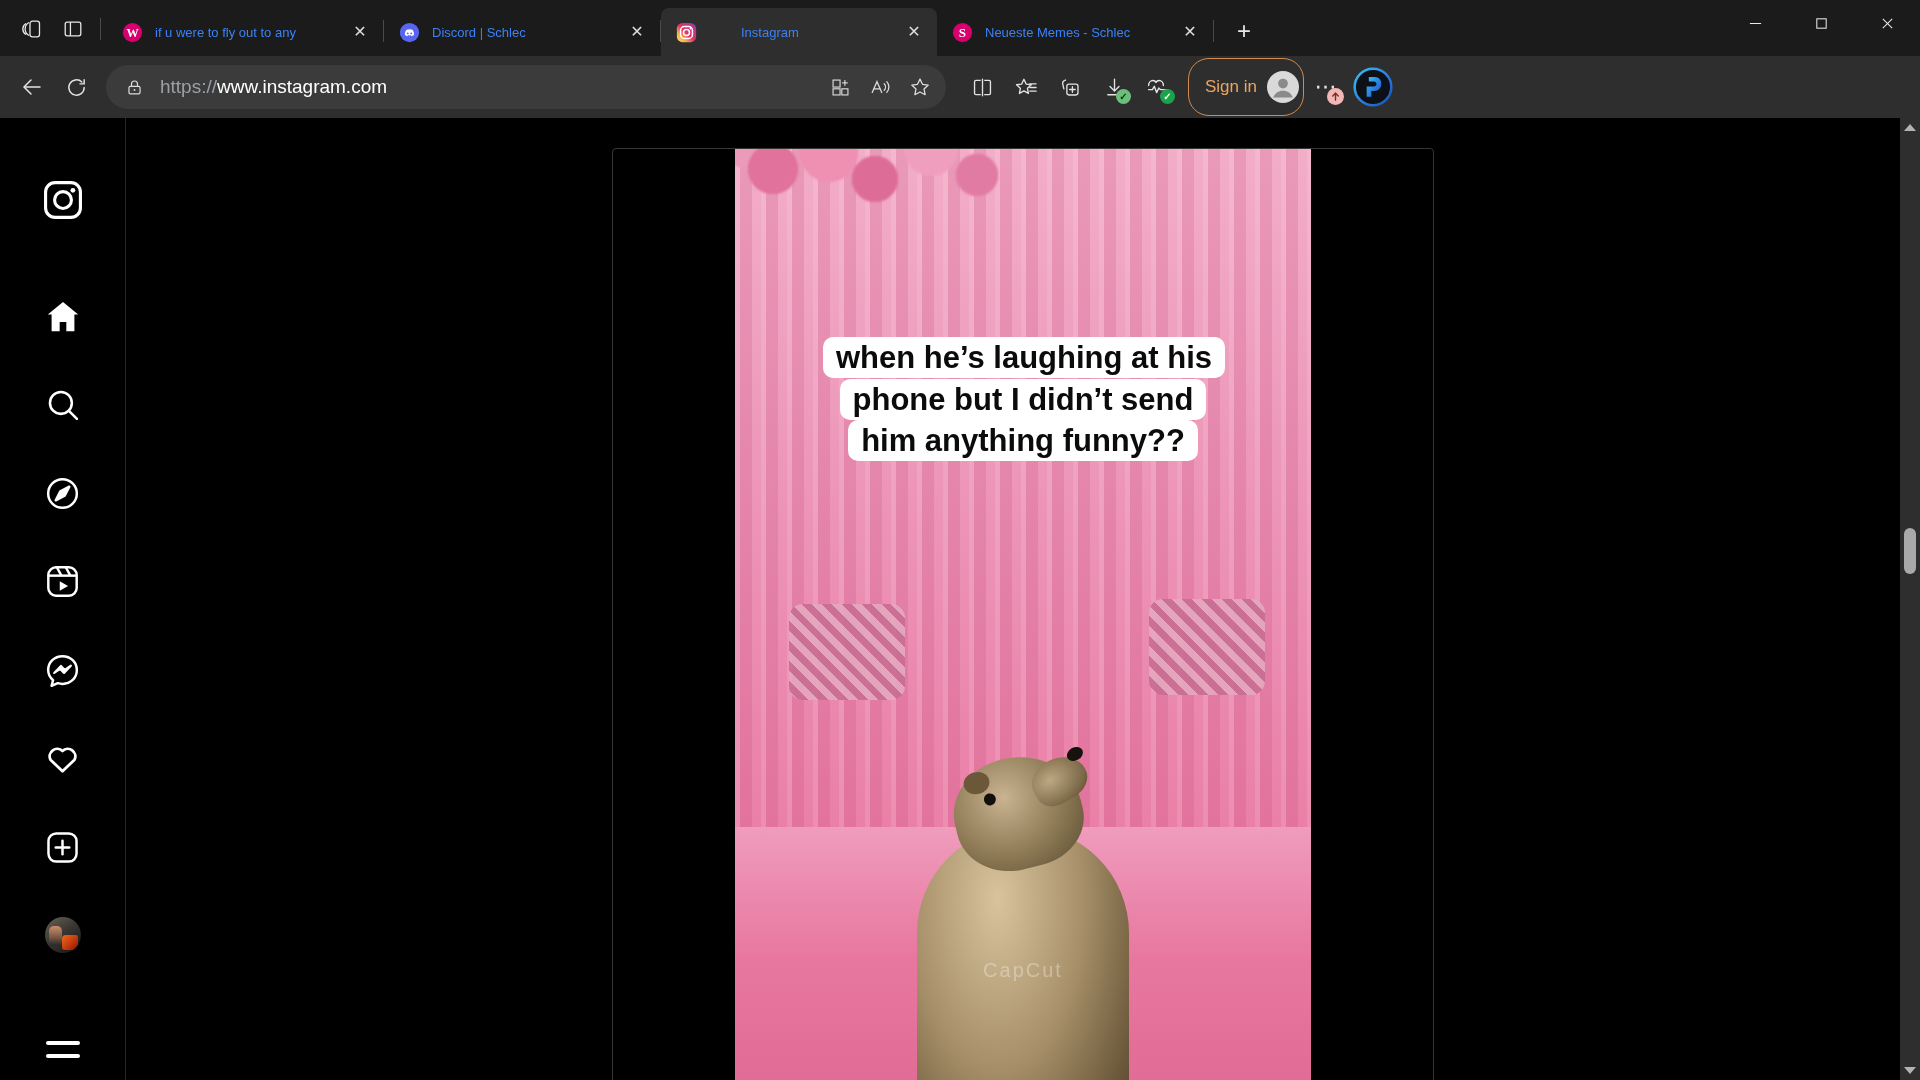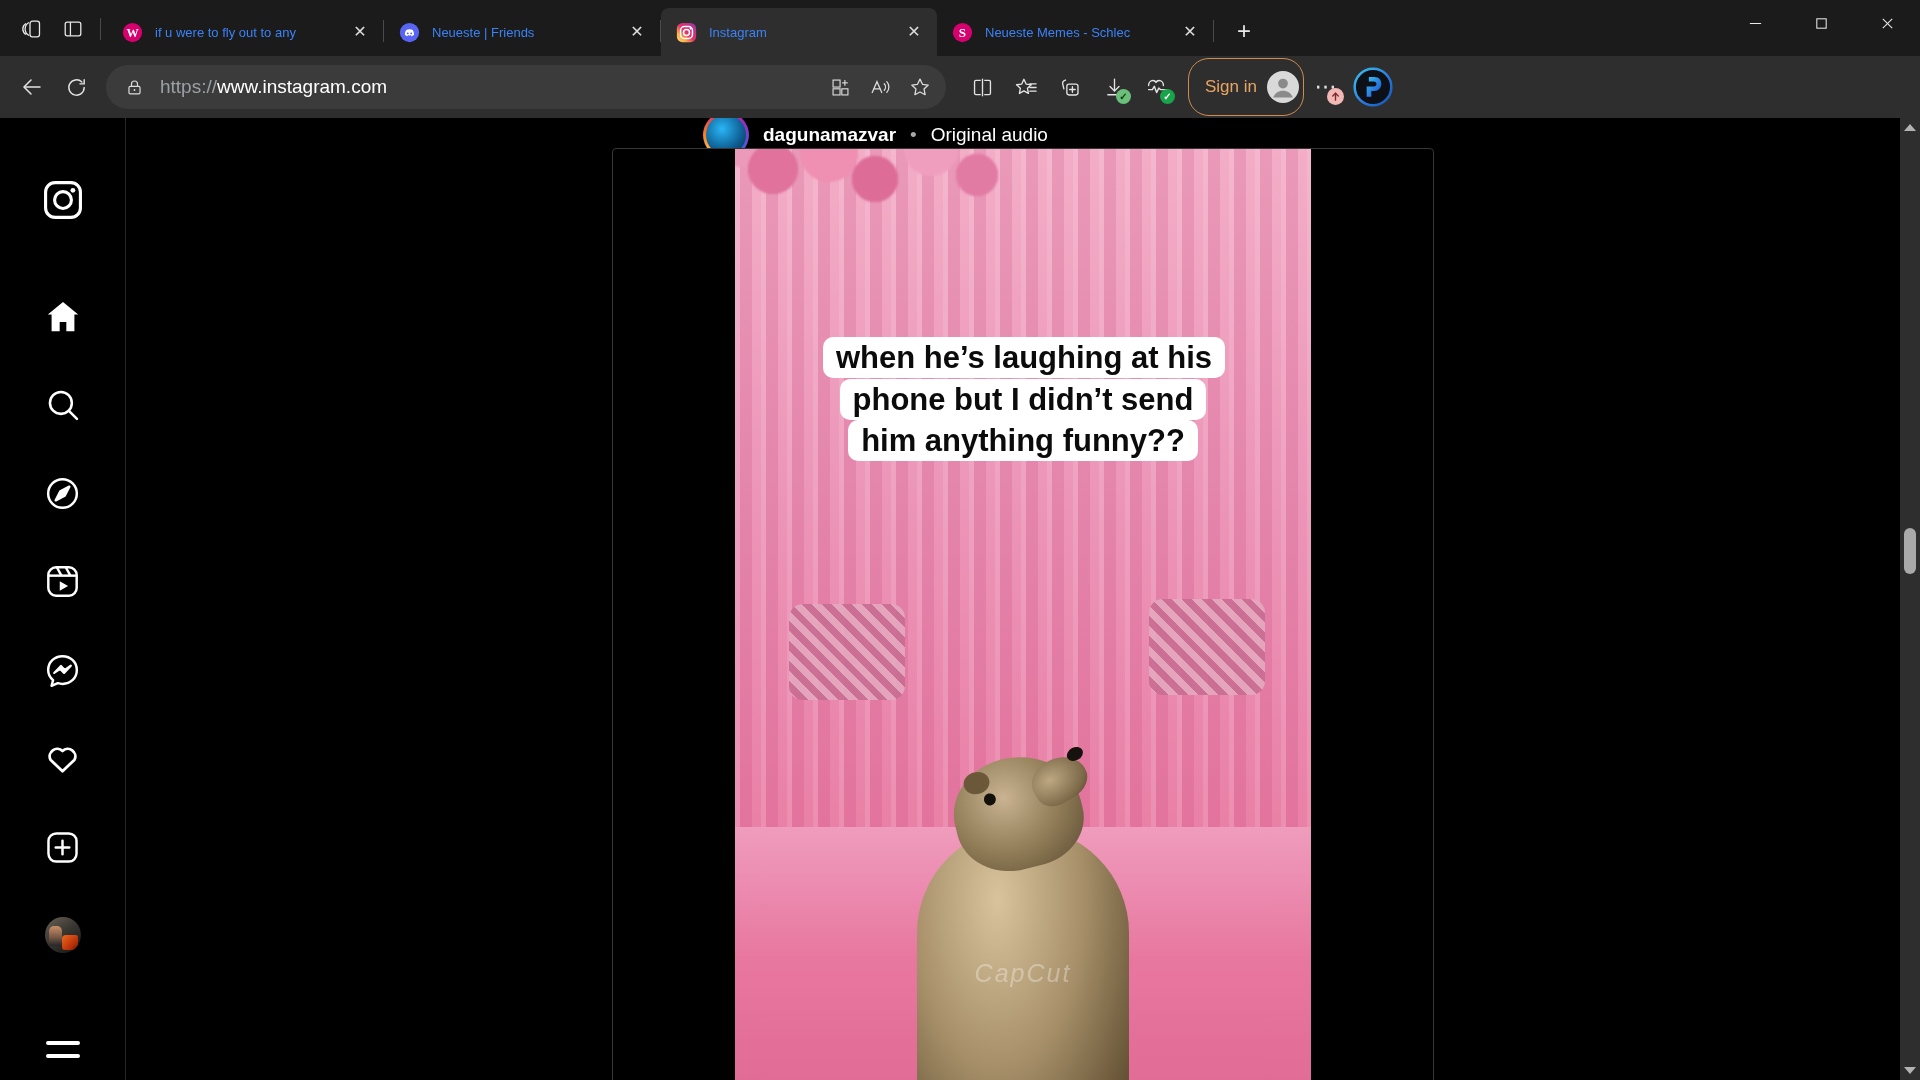--- a/index.html
+++ b/index.html
@@ -23,21 +23,21 @@
     border-radius: 6px; cursor: pointer; flex: none;
   }
   .tsdiv { width: 1px; height: 22px; background: #4a4a4a; margin: 0 6px 16px 6px; flex: none; }
 
   .tabs { display: flex; align-items: flex-end; height: 56px; flex: none; }
   .tab {
     height: 48px; width: 276px; display: flex; align-items: center;
     padding: 0 10px 0 14px; border-radius: 8px 8px 0 0;
     position: relative; cursor: pointer; flex: none;
   }
-  .tab.active { background: #2e2e2e; }
+  .tab.active { background: #2e2e2e; gap: 32px; }
   .tab .favicon { width: 22px; height: 22px; flex: none; margin-right: 12px;
     display: flex; align-items: center; justify-content: center; }
   .tab .title {
     flex: 1; color: #3b82f6; font-size: 13px; white-space: nowrap;
     overflow: hidden; -webkit-mask-image: linear-gradient(to right,#000 82%,transparent 100%);
     mask-image: linear-gradient(to right,#000 82%,transparent 100%);
   }
   .tab .tclose {
     width: 26px; height: 26px; flex: none; border-radius: 4px;
     display: flex; align-items: center; justify-content: center;
@@ -212,21 +212,21 @@
   .meme-text {
     position: absolute; left: 50%; transform: translateX(-50%); top: 188px;
     width: 400px; text-align: center;
   }
   .meme-text span {
     background: #fff; color: #0b0b0b; font-size: 31px; font-weight: 700;
     line-height: 1.34; padding: 3px 13px; border-radius: 10px;
     box-decoration-break: clone; text-align: center; -webkit-box-decoration-break: clone;
   }
   .wm { position: absolute; left: 50%; top: 810px; transform: translateX(-50%);
-        color: rgba(255,255,255,.32); font-size: 25px; letter-spacing: 2px; font-style: italic; }
+        color: rgba(255,255,255,.32); font-size: 20px; letter-spacing: 2px; }
 
   
   .sbar { position: absolute; right: 0; top: 0; bottom: 0; width: 20px; background: #2e2e2e; }
   .sbar .arrow-up { position: absolute; top: 6px; left: 50%; transform: translateX(-50%);
     width: 0; height: 0; border-left: 6px solid transparent; border-right: 6px solid transparent;
     border-bottom: 7px solid #b3b3b3; cursor: pointer; }
   .sbar .arrow-dn { position: absolute; bottom: 6px; left: 50%; transform: translateX(-50%);
     width: 0; height: 0; border-left: 6px solid transparent; border-right: 6px solid transparent;
     border-top: 7px solid #b3b3b3; cursor: pointer; }
   .sbar .thumb { position: absolute; left: 4px; width: 12px; height: 46px;
@@ -269,21 +269,21 @@
 
       <div class="tab">
         <span class="favicon">
           <svg width="21" height="21" viewBox="0 0 24 24">
             <circle cx="12" cy="12" r="11" fill="#5865f2"></circle>
             <path d="M8.3 9.2c1.1-.6 2.3-.9 3.7-.9s2.6.3 3.7.9c1.1 1.7 1.6 3.6 1.4 5.6-1 .8-2 1.3-3 1.6l-.6-1c.5-.2 1-.5 1.4-.8-.2.1-.4.2-.6.3-1.5.6-3.2.6-4.7 0-.2-.1-.4-.2-.6-.3.4.3.9.6 1.4.8l-.6 1c-1-.3-2-.8-3-1.6-.2-2 .3-3.9 1.5-5.6z" fill="#fff"></path>
             <circle cx="10" cy="13" r="1.1" fill="#5865f2"></circle>
             <circle cx="14" cy="13" r="1.1" fill="#5865f2"></circle>
           </svg>
         </span>
-        <span class="title">Neueste | Friends</span>
+        <span class="title">Discord | Schlec</span>
         <span class="tclose">✕</span>
       </div>
       <div class="tabsep"></div>
 
       <div class="tab active">
         <span class="favicon">
           <svg width="21" height="21" viewBox="0 0 24 24">
             <defs>
                 <linearGradient id="iggrad" x1="0" y1="1" x2="1" y2="0">
               <stop offset="0%" stop-color="#ffdc80"></stop>
@@ -523,28 +523,20 @@
         <span class="ig-avatar"></span>
       </div>
       <div class="ig-burger">
         <span></span>
         <span></span>
       </div>
     </div>
 
     <div class="feed">
 
-      <div class="post-header">
-        <span class="ph-avatar">
-          <span class="ph-avatar-in"></span>
-        </span>
-        <span class="ph-user">dagunamazvar</span>
-        <span class="ph-dot">•</span>
-        <span class="ph-audio">Original audio</span>
-      </div>
 
       <div class="post-card">
         <div class="reel">
           <div class="curtain"></div>
           <div class="balloons"></div>
           <div class="bed"></div>
           <div class="pillow l"></div>
           <div class="pillow r"></div>
 
           <div class="marmot">

